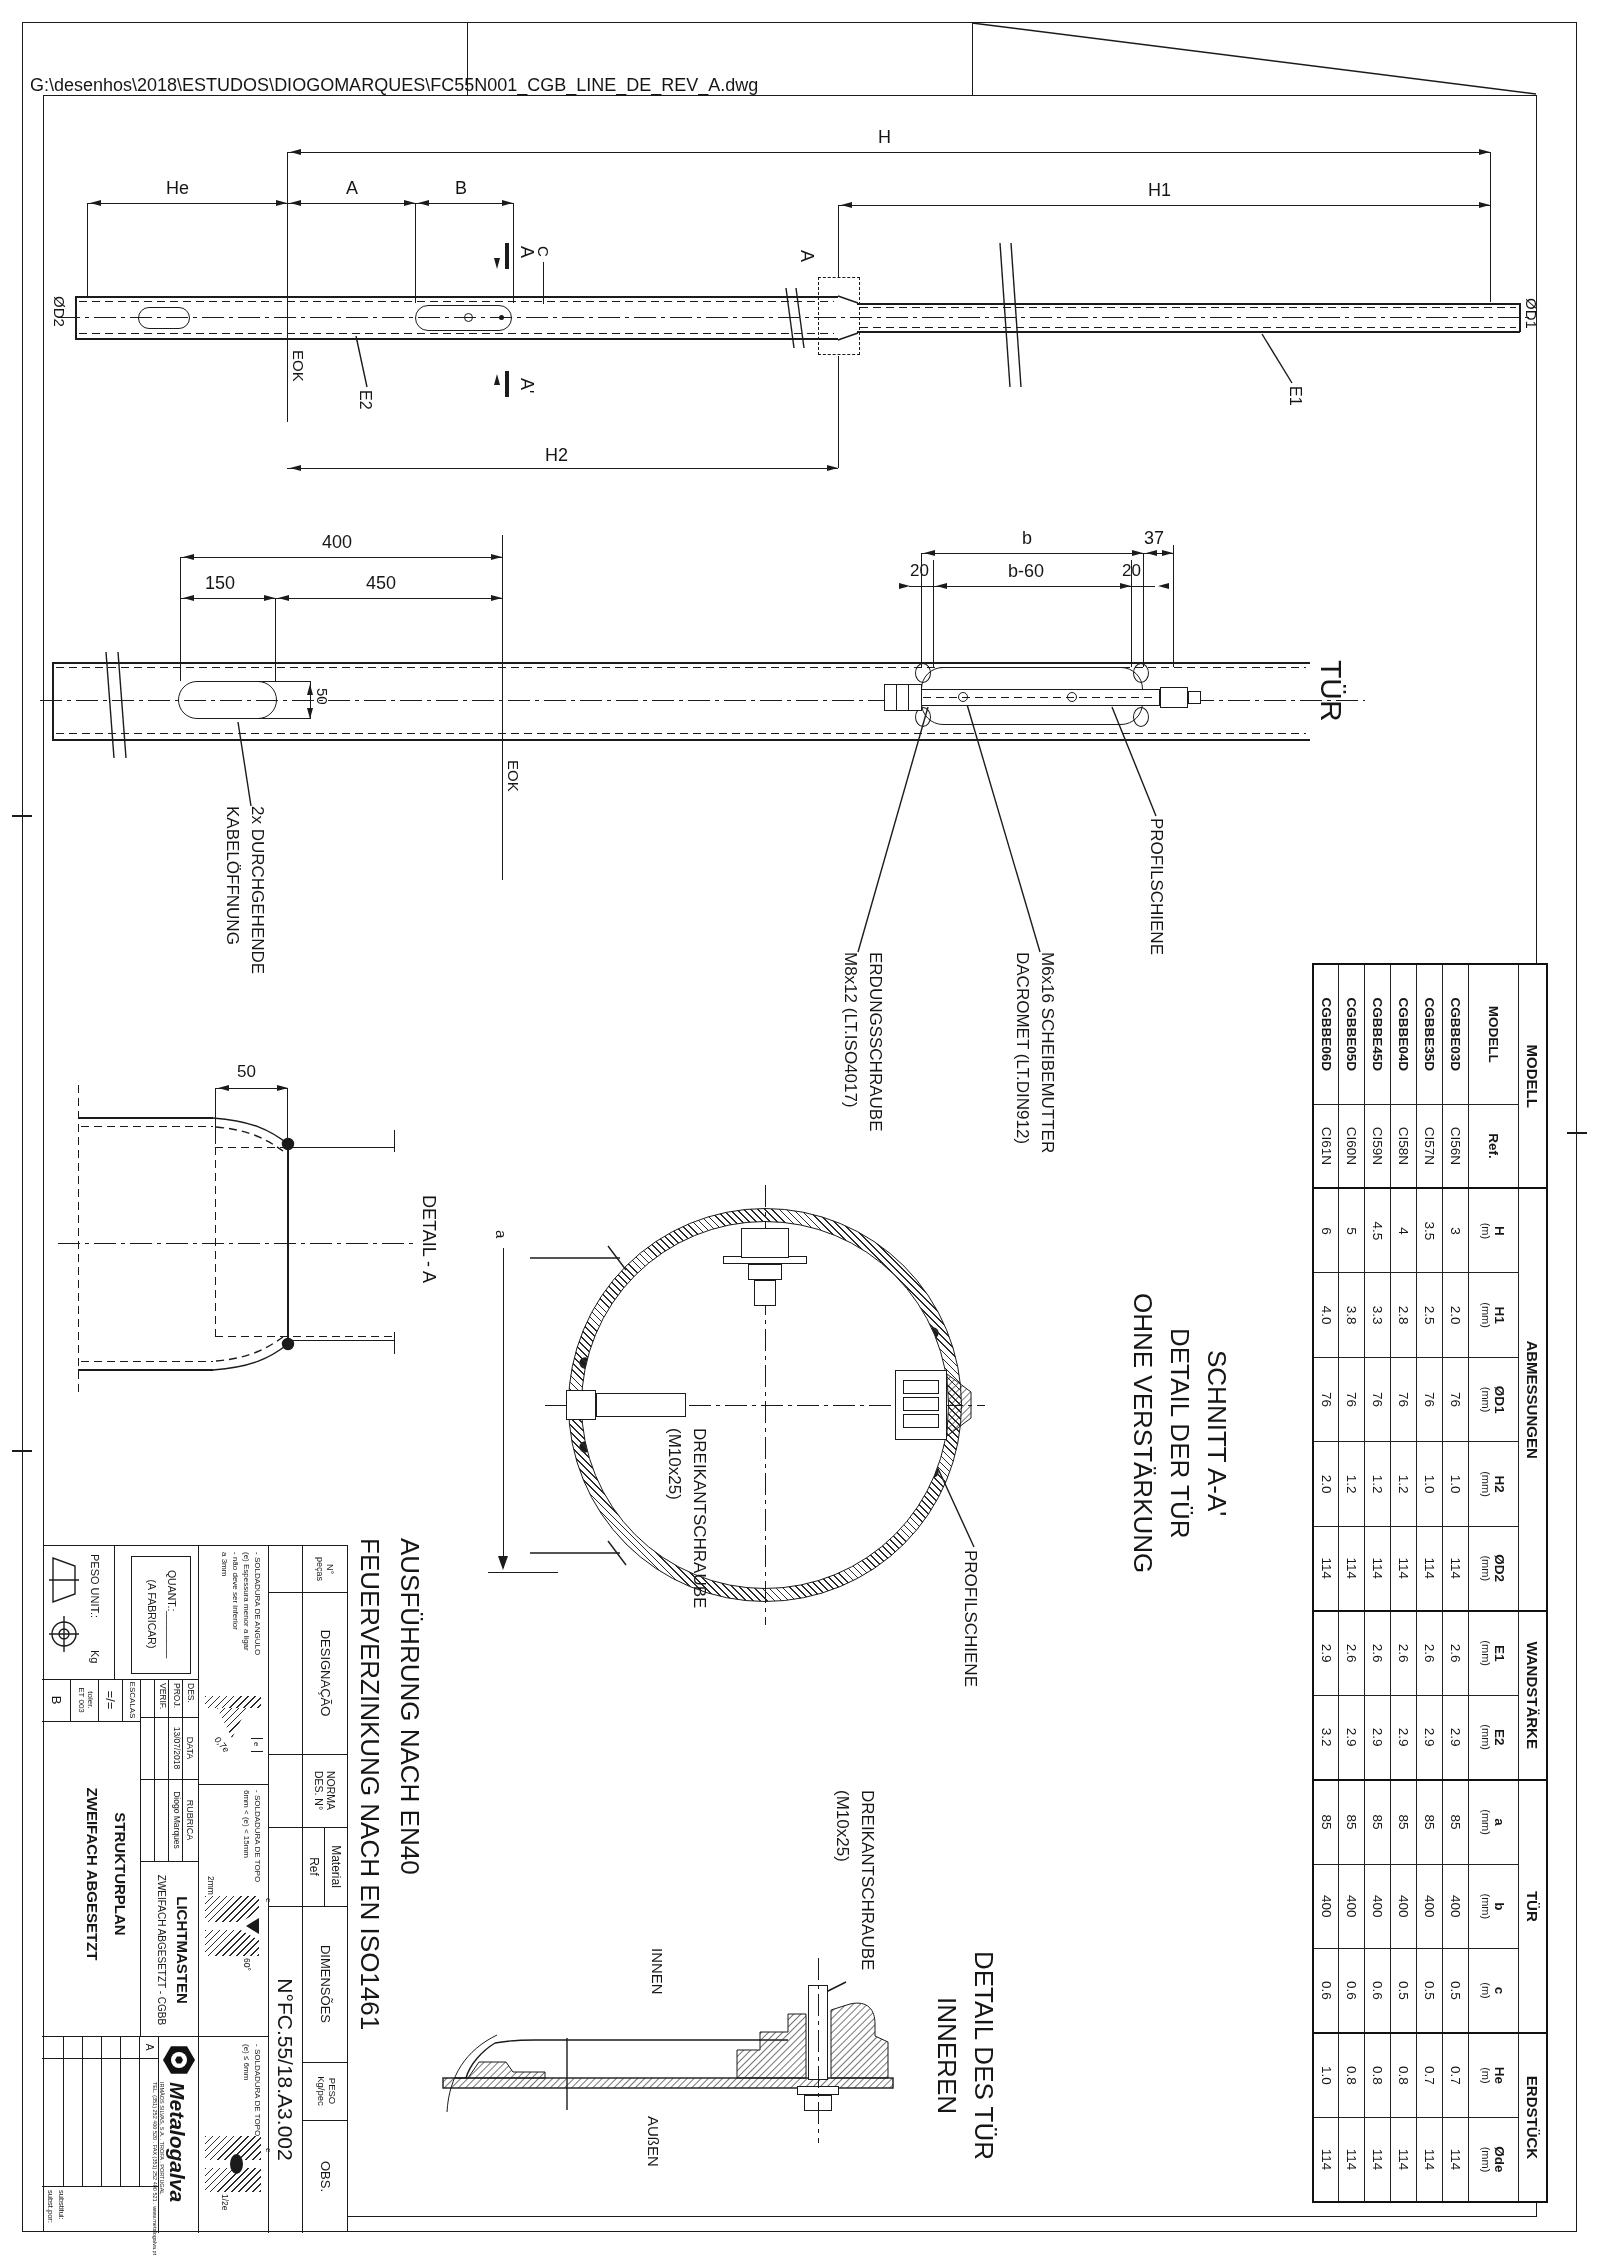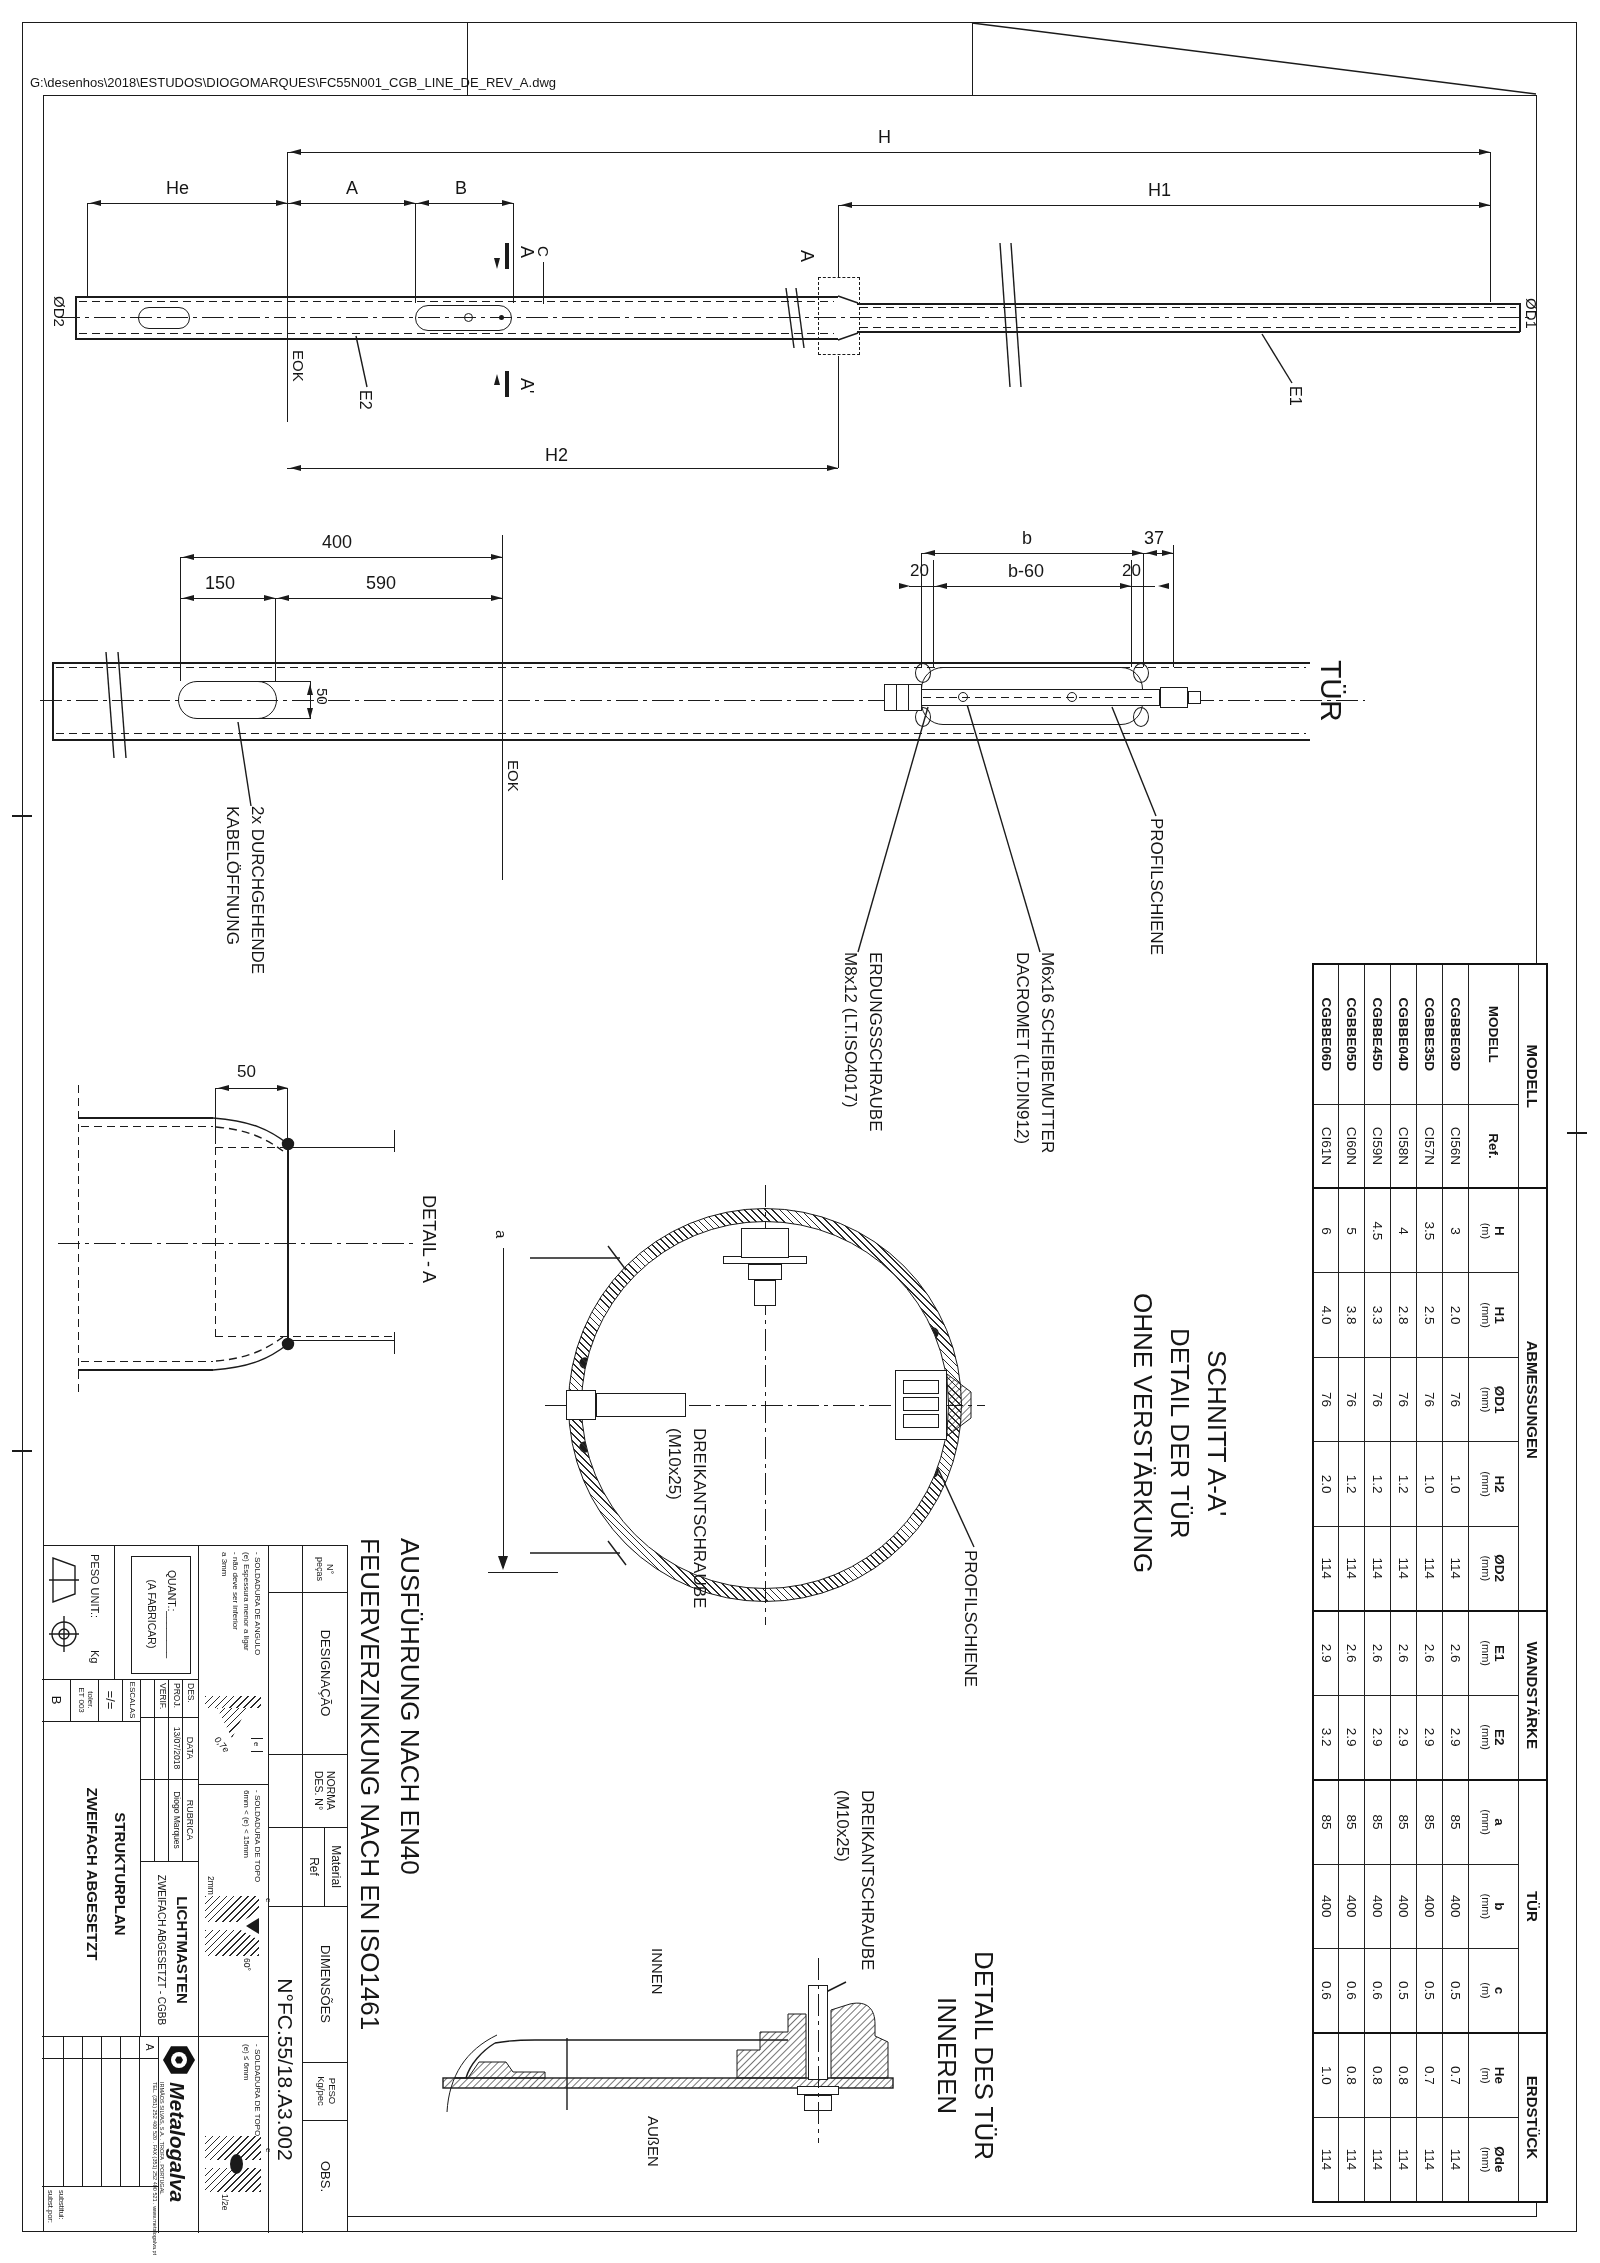--- a/index.html
+++ b/index.html
@@ -113,21 +113,21 @@
       <line x1="567" y1="2038" x2="567" y2="2110"></line>
       <path d="M737,2078 L737,2050 L760,2050 L760,2032 L788,2032 L788,2014 L806,2014 L806,2078 Z" fill="url(#hp)" stroke-width="1"></path>
       <path d="M831,2078 L831,2010 L850,2004 C868,2000 875,2010 875,2024 L875,2036 L888,2042 L888,2078 Z" fill="url(#hp)" stroke-width="1"></path>
     </g>
   </svg>
 
   <div class="a" style="left:22px;top:22px;width:1555px;height:2210px;border:1px solid #1b1b1b"></div>
   <div class="a" style="left:43px;top:95px;width:1494px;height:2122px;border:1.6px solid #1b1b1b"></div>
   <div class="sv1" style="left:467px;top:22px;height:73px"></div>
   <div class="sv1" style="left:972px;top:22px;height:73px"></div>
-  <div class="lb" style="left:30px;top:76px;font-size:13px">G:\desenhos\2018\ESTUDOS\DIOGOMARQUES\FC55N001_CGB_LINE_DE_REV_A.dwg</div>
+  <div class="lb" style="left:30px;top:76px;font-size:18px">G:\desenhos\2018\ESTUDOS\DIOGOMARQUES\FC55N001_CGB_LINE_DE_REV_A.dwg</div>
   <div class="sh" style="left:12px;top:815px;width:20px"></div>
   <div class="sh" style="left:12px;top:1450px;width:20px"></div>
   <div class="sh" style="left:1567px;top:1132px;width:20px"></div>
 
   <div class="ch" style="left:58px;top:317px;width:1476px"></div>
   <div class="sh" style="left:75px;top:296px;width:763px"></div>
   <div class="sh" style="left:75px;top:338px;width:763px"></div>
   <div class="dh" style="left:79px;top:301px;width:755px"></div>
   <div class="dh" style="left:79px;top:333px;width:755px"></div>
   <div class="sv" style="left:75px;top:296px;height:44px"></div>
@@ -210,21 +210,21 @@
     <div class="arw ar" style="left:491px;top:554px"></div>
   <div class="lb" style="left:322px;top:533px;font-size:18px">400</div>
   <div class="sv1" style="left:180px;top:557px;height:124px"></div>
   <div class="sh1" style="left:180px;top:598px;width:95px"></div>
   <div class="arw al" style="left:180px;top:595px"></div>
     <div class="arw ar" style="left:264px;top:595px"></div>
   <div class="lb" style="left:205px;top:574px;font-size:18px">150</div>
   <div class="sh1" style="left:275px;top:598px;width:227px"></div>
   <div class="arw al" style="left:275px;top:595px"></div>
     <div class="arw ar" style="left:491px;top:595px"></div>
-  <div class="lb" style="left:366px;top:574px;font-size:18px">590</div>
+  <div class="lb" style="left:366px;top:574px;font-size:18px">450</div>
   <div class="sv1" style="left:275px;top:598px;height:83px"></div>
 
   <div class="sv1" style="left:310px;top:681px;height:38px"></div>
   <div class="arw au" style="left:307px;top:681px"></div>
     <div class="arw ad" style="left:307px;top:708px"></div>
   <div class="lb vt" style="left:315px;top:688px;font-size:15px">50</div>
   <div class="sh1" style="left:229px;top:681px;width:81px"></div>
   <div class="sh1" style="left:229px;top:718px;width:81px"></div>
 
   <div class="sv1" style="left:502px;top:535px;height:345px"></div>

